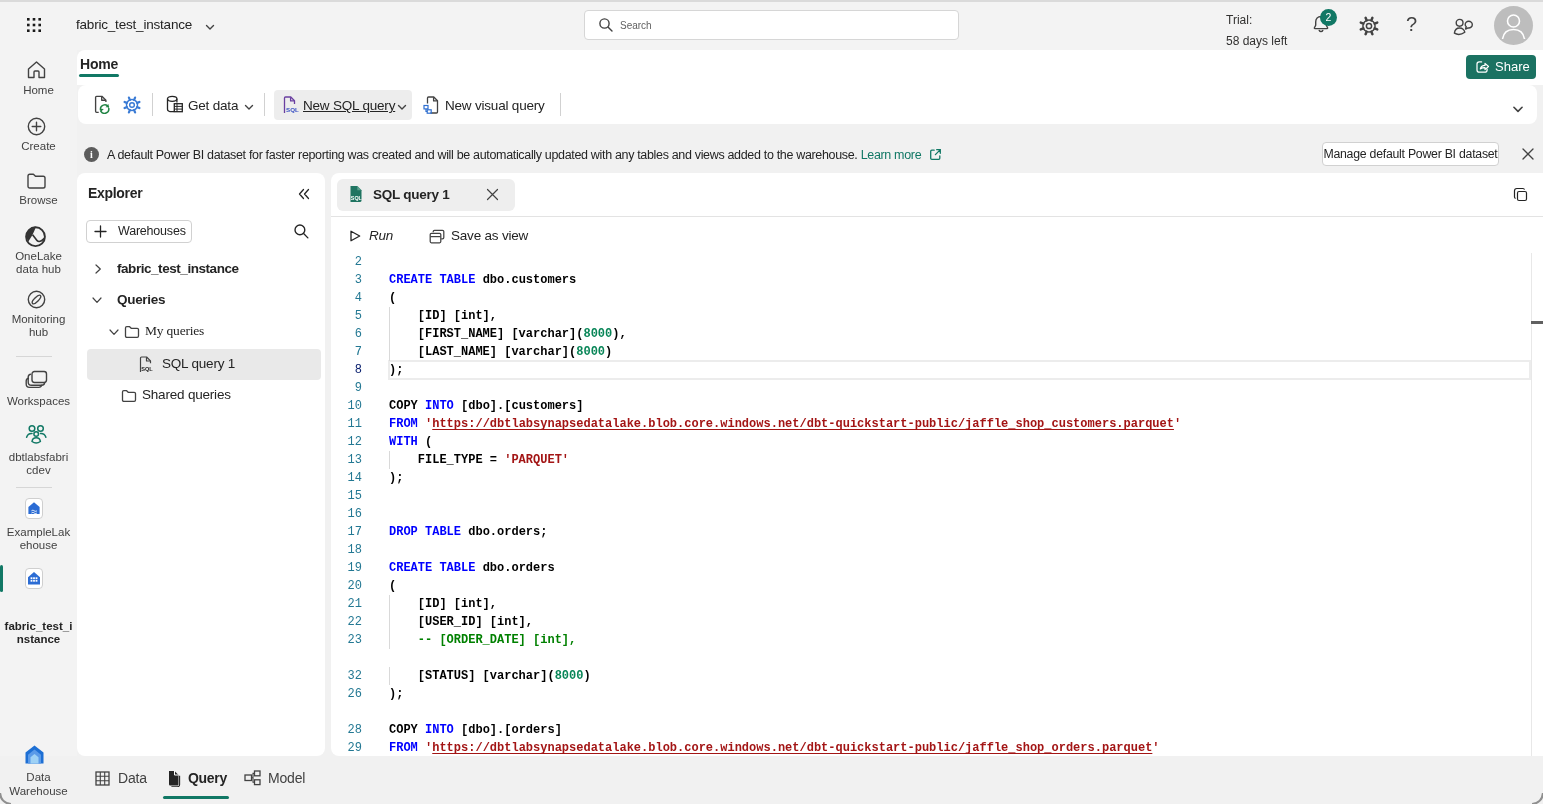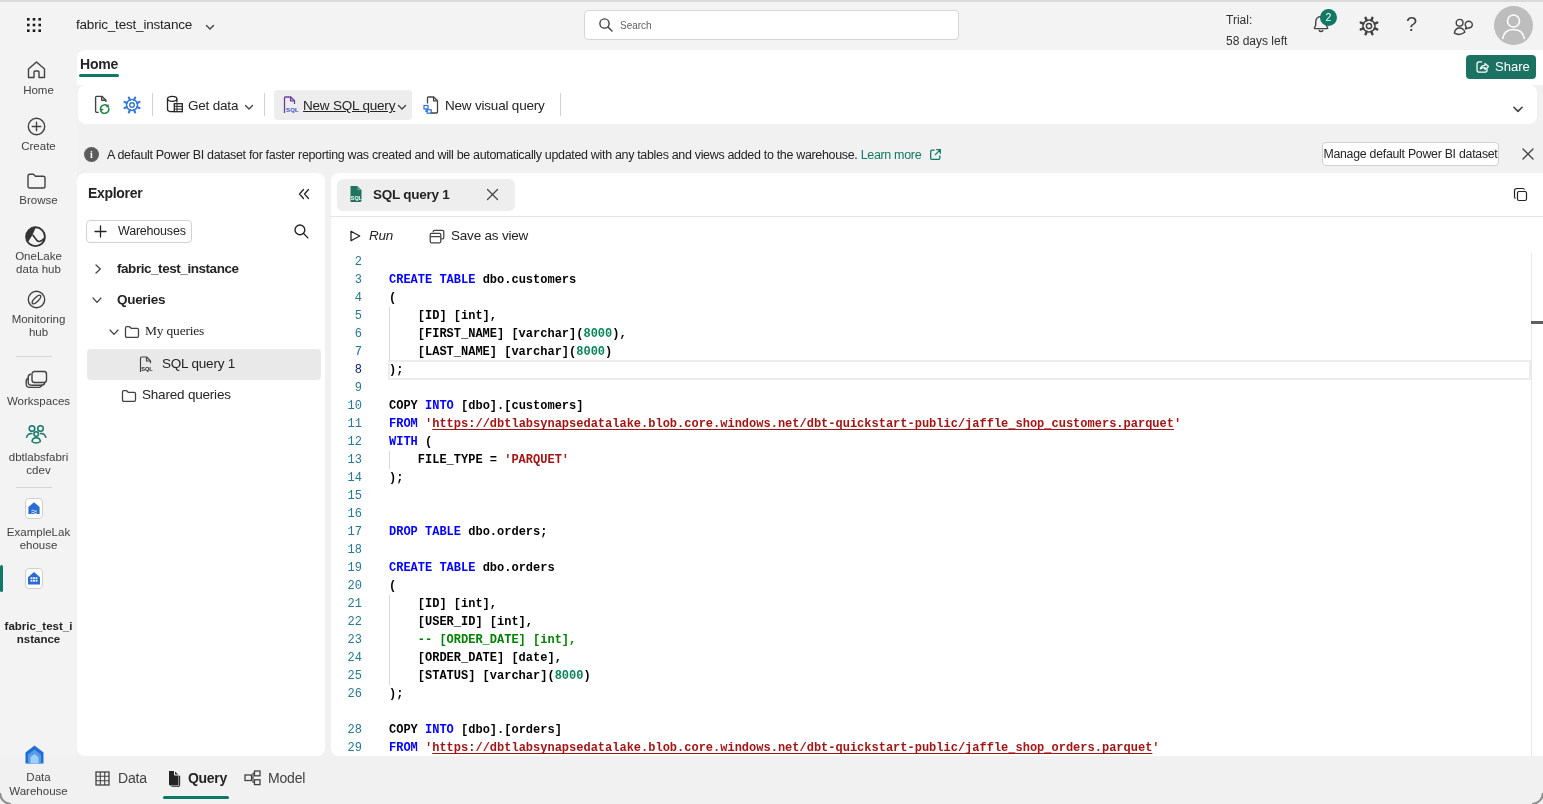--- a/index.html
+++ b/index.html
@@ -332,22 +332,21 @@
 <div class="cl" style="top:216px"><span class="ln">14</span><span class="cd">);</span></div>
 <div class="cl" style="top:234px"><span class="ln">15</span><span class="cd"></span></div>
 <div class="cl" style="top:252px"><span class="ln">16</span><span class="cd"></span></div>
 <div class="cl" style="top:270px"><span class="ln">17</span><span class="cd"><span class="kw">DROP</span> <span class="kw">TABLE</span> dbo.orders;</span></div>
 <div class="cl" style="top:288px"><span class="ln">18</span><span class="cd"></span></div>
 <div class="cl" style="top:306px"><span class="ln">19</span><span class="cd"><span class="kw">CREATE</span> <span class="kw">TABLE</span> dbo.orders</span></div>
 <div class="cl" style="top:324px"><span class="ln">20</span><span class="cd">(</span></div>
 <div class="cl" style="top:342px"><span class="ln">21</span><i class="ig"></i><span class="cd">    [ID] [int],</span></div>
 <div class="cl" style="top:360px"><span class="ln">22</span><i class="ig"></i><span class="cd">    [USER_ID] [int],</span></div>
 <div class="cl" style="top:378px"><span class="ln">23</span><i class="ig"></i><span class="cd"><span class="cm">    -- [ORDER_DATE] [int],</span></span></div>
-<div class="cl" style="top:396px"><span class="ln">24</span><i class="ig"></i><span class="cd">    [ORDER_DATE] [date],</span></div>
-<div class="cl" style="top:414px"><span class="ln">25</span><i class="ig"></i><span class="cd">    [STATUS] [varchar](<span class="nu">8000</span>)</span></div>
+<div class="cl" style="top:414px"><span class="ln">32</span><i class="ig"></i><span class="cd">    [STATUS] [varchar](<span class="nu">8000</span>)</span></div>
 <div class="cl" style="top:432px"><span class="ln">26</span><span class="cd">);</span></div>
 <div class="cl" style="top:468px"><span class="ln">28</span><span class="cd">COPY <span class="kw">INTO</span> [dbo].[orders]</span></div>
 <div class="cl" style="top:486px"><span class="ln">29</span><span class="cd"><span class="kw">FROM</span> <span class="st">'<u>https://dbtlabsynapsedatalake.blob.core.windows.net/dbt-quickstart-public/jaffle_shop_orders.parquet</u>'</span></span></div>
 </div>
 
 <div id="bottombar" class="abs"></div>
 <svg class="abs" style="left:95px;top:771px" width="15" height="15" viewBox="0 0 15 15">
   <rect x="1" y="1" width="13" height="13" fill="none" stroke="#424242" stroke-width="1.3"></rect>
   <path d="M1 5.3 L14 5.3 M1 9.7 L14 9.7 M5.3 1 L5.3 14 M9.7 1 L9.7 14" stroke="#424242" stroke-width="1.1"></path>
 </svg>

